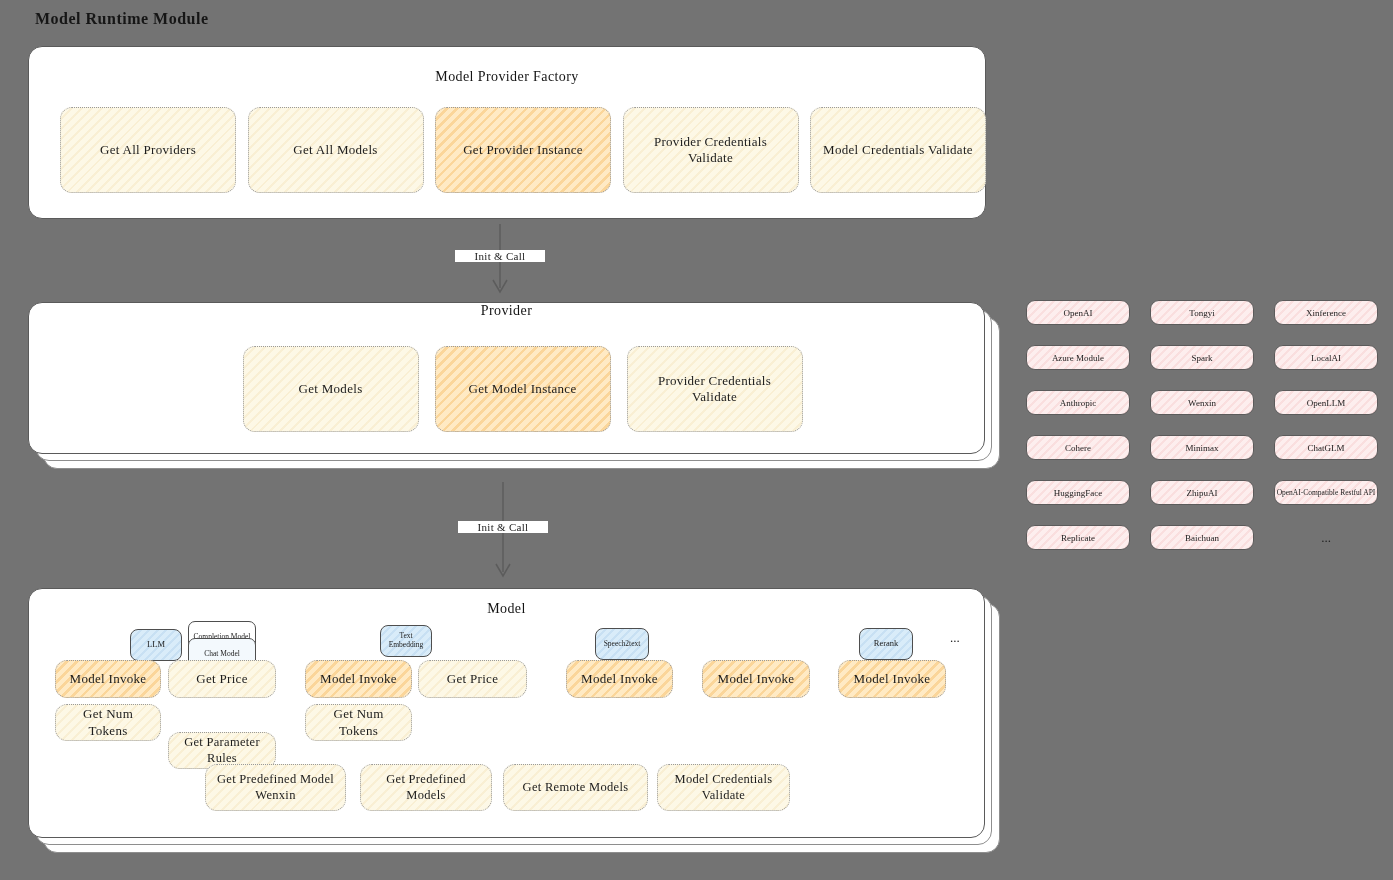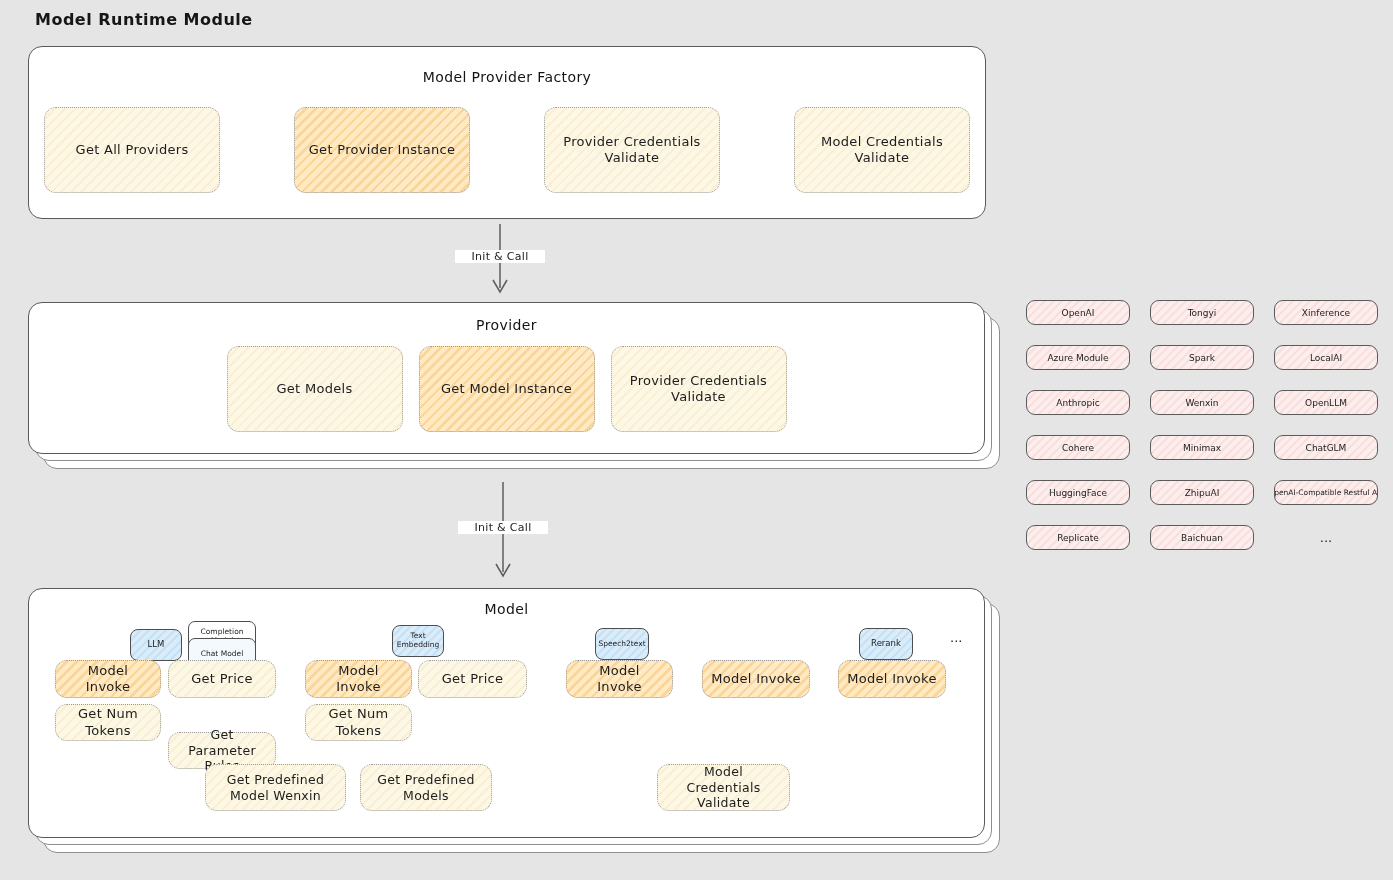--- a/index.html
+++ b/index.html
@@ -1,36 +1,36 @@
 <!DOCTYPE html>
 <html><head>
 <meta charset="utf-8">
 <style>
   * { margin: 0; padding: 0; box-sizing: border-box; }
   html,body { background:#ffffff; }
   body { font-family: "DejaVu Sans", "Liberation Sans", sans-serif; color:#1f1f1f; }
-  .canvas { position: relative; width: 1393px; height: 880px; background:#e5e5e5; overflow:hidden; }
+  .canvas { position: relative; width: 1393px; height: 880px; background:#737373; overflow:hidden;font-family:Liberation Serif, serif; }
 
   .page-title { position:absolute; left:35px; top:10px; font-size:16px; font-weight:bold; color:#161616; letter-spacing:.5px; }
 
   
   .big-box { position:absolute; background:#fff; border:1.6px solid #5a5a5a; border-radius:14px; z-index:3; }
   .stack-layer { position:absolute; background:#fff; border:1.4px solid #8e8e8e; border-radius:14px; }
   .z1 { z-index:1; } .z2 { z-index:2; }
   .box-title { text-align:center; font-size:14px; color:#141414; letter-spacing:.4px; }
 
   
   .btn { border:1.4px dotted #9a9a9a; border-radius:12px;
          background-color:#fdf8e6;
          background-image: repeating-linear-gradient(135deg, rgba(226,178,88,0.13) 0 2px, transparent 2px 7px);
          display:flex; align-items:center; justify-content:center; text-align:center;
          font-size:13px; color:#1c1c1c; padding:4px 8px; line-height:1.25; letter-spacing:.3px; }
   .btn.hl { background-color:#ffeac4;
             background-image: repeating-linear-gradient(135deg, rgba(240,160,45,0.28) 0 2.5px, transparent 2.5px 7px); }
-  .row { display:flex; }
+  .row { display:flex;margin-left:16px; }
 
   .factory-row { position:absolute; left:44px; top:107px; width:926px; justify-content:space-between; }
   .factory-row .btn { width:176px; height:86px; }
   .provider-row { position:absolute; left:0; top:43px; width:100%; justify-content:center; gap:16px; }
   .provider-row .btn { width:176px; height:86px; }
 
   
   .arrow-svg { position:absolute; z-index:4; }
   .arrow-label { position:absolute; z-index:5; width:90px; text-align:center; font-size:11px; color:#222;
                  background:#fff; letter-spacing:.3px; }
@@ -63,35 +63,36 @@
 
 <div class="canvas">
 
   <div class="page-title">Model Runtime Module</div>
 
   <div class="big-box" style="left:28px; top:46px; width:958px; height:173px;">
     <div class="box-title" style="margin-top:22px;">Model Provider Factory</div>
   </div>
   <div class="row factory-row" style="z-index:4;">
     <div class="btn">Get All Providers</div>
+    <div class="btn">Get All Models</div>
     <div class="btn hl">Get Provider Instance</div>
     <div class="btn">Provider Credentials Validate</div>
     <div class="btn">Model Credentials Validate</div>
   </div>
 
   <svg class="arrow-svg" style="left:491px; top:224px;" width="18" height="74">
     <line x1="9" y1="0" x2="9" y2="64" stroke="#5c5c5c" stroke-width="1.5"></line>
     <polyline points="2,56 9,68 16,56" fill="none" stroke="#5c5c5c" stroke-width="1.5"></polyline>
   </svg>
   <div class="arrow-label" style="left:455px; top:250px;">Init &amp; Call</div>
 
   <div class="stack-layer z1" style="left:43px; top:317px; width:957px; height:152px;"></div>
   <div class="stack-layer z2" style="left:35px; top:309px; width:957px; height:152px;"></div>
   <div class="big-box" style="left:28px; top:302px; width:957px; height:152px;">
-    <div class="box-title" style="margin-top:14px;">Provider</div>
+    <div class="box-title" style="">Provider</div>
     <div class="row provider-row">
       <div class="btn">Get Models</div>
       <div class="btn hl">Get Model Instance</div>
       <div class="btn">Provider Credentials Validate</div>
     </div>
   </div>
 
   <div class="chips-grid">
     <div class="chip">OpenAI</div>
     <div class="chip">Tongyi</div>
@@ -121,35 +122,36 @@
 
   <div class="stack-layer z1" style="left:43px; top:603px; width:957px; height:250px;"></div>
   <div class="stack-layer z2" style="left:35px; top:595px; width:957px; height:250px;"></div>
   <div class="big-box" style="left:28px; top:588px; width:957px; height:250px;">
     <div class="box-title" style="margin-top:12px;">Model</div>
   </div>
 
   <div class="tag" style="left:130px; top:629px; width:52px; height:22px;">LLM</div>
   <div class="tag plain" style="left:188px; top:621px; width:68px; height:15px;">Completion Model</div>
   <div class="tag plain tint" style="left:188px; top:638px; width:68px; height:15px;">Chat Model</div>
-  <div class="tag" style="left:392px; top:625px; width:52px; height:27px; font-size:7.5px;">Text Embedding</div>
+  <div class="tag" style="left:380px; top:625px; width:52px; height:27px; font-size:7.5px;">Text Embedding</div>
   <div class="tag" style="left:595px; top:628px; width:54px; height:19px; font-size:7.5px;">Speech2text</div>
   <div class="tag" style="left:729px; top:628px; width:54px; height:19px; font-size:12px;margin-top:32px;">Moderation</div>
   <div class="tag" style="left:859px; top:628px; width:54px; height:19px;">Rerank</div>
   <div class="model-ellipsis" style="left:950px; top:630px;">...</div>
 
   <div class="btn hl mbtn" style="left:55px; top:660px; width:106px; height:38px;">Model Invoke</div>
   <div class="btn mbtn" style="left:168px; top:660px; width:108px; height:38px;">Get Price</div>
   <div class="btn hl mbtn" style="left:305px; top:660px; width:107px; height:38px;">Model Invoke</div>
   <div class="btn mbtn" style="left:418px; top:660px; width:109px; height:38px;">Get Price</div>
   <div class="btn hl mbtn" style="left:566px; top:660px; width:107px; height:38px;">Model Invoke</div>
   <div class="btn hl mbtn" style="left:702px; top:660px; width:108px; height:38px;">Model Invoke</div>
   <div class="btn hl mbtn" style="left:838px; top:660px; width:108px; height:38px;">Model Invoke</div>
 
   <div class="btn mbtn" style="left:55px; top:704px; width:106px; height:37px;">Get Num Tokens</div>
   <div class="btn mbtn" style="left:168px; top:704px; width:108px; height:37px; font-size:12.5px;margin-top:28px;">Get Parameter Rules</div>
   <div class="btn mbtn" style="left:305px; top:704px; width:107px; height:37px;">Get Num Tokens</div>
 
   <div class="btn mbtn" style="left:205px; top:764px; width:141px; height:47px; font-size:12.5px;">Get Predefined Model Wenxin</div>
   <div class="btn mbtn" style="left:360px; top:764px; width:132px; height:47px; font-size:12.5px;">Get Predefined Models</div>
+  <div class="btn mbtn" style="left:503px; top:764px; width:145px; height:47px; font-size:12.5px;">Get Remote Models</div>
   <div class="btn mbtn" style="left:657px; top:764px; width:133px; height:47px; font-size:12.5px;">Model Credentials Validate</div>
 
 </div>
 
 </body></html>

